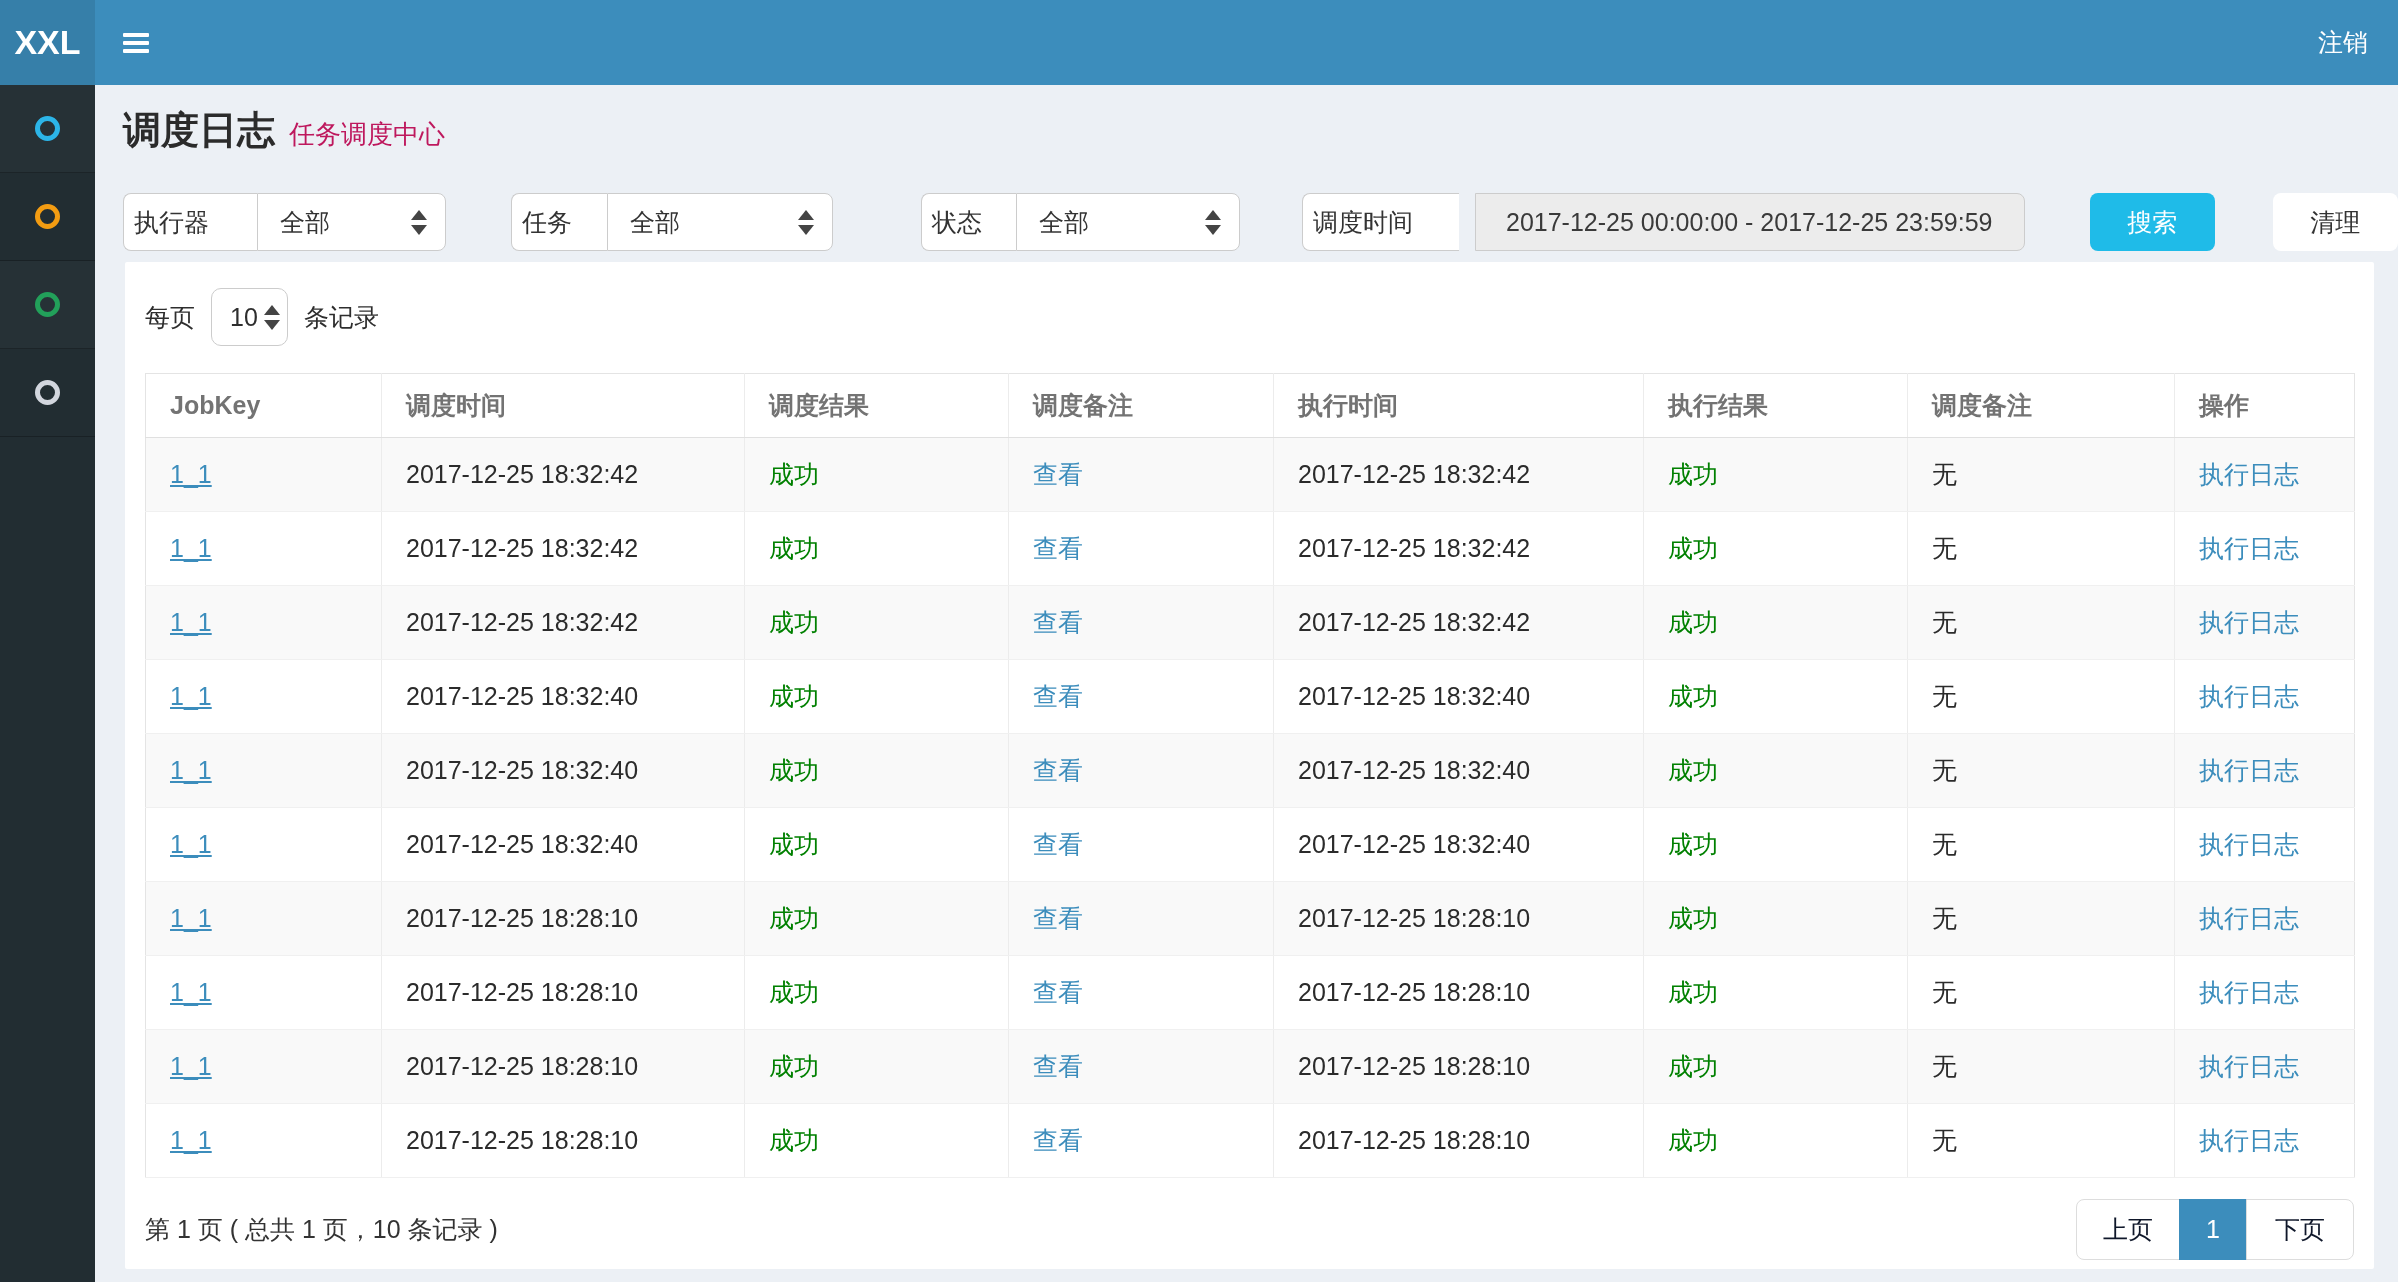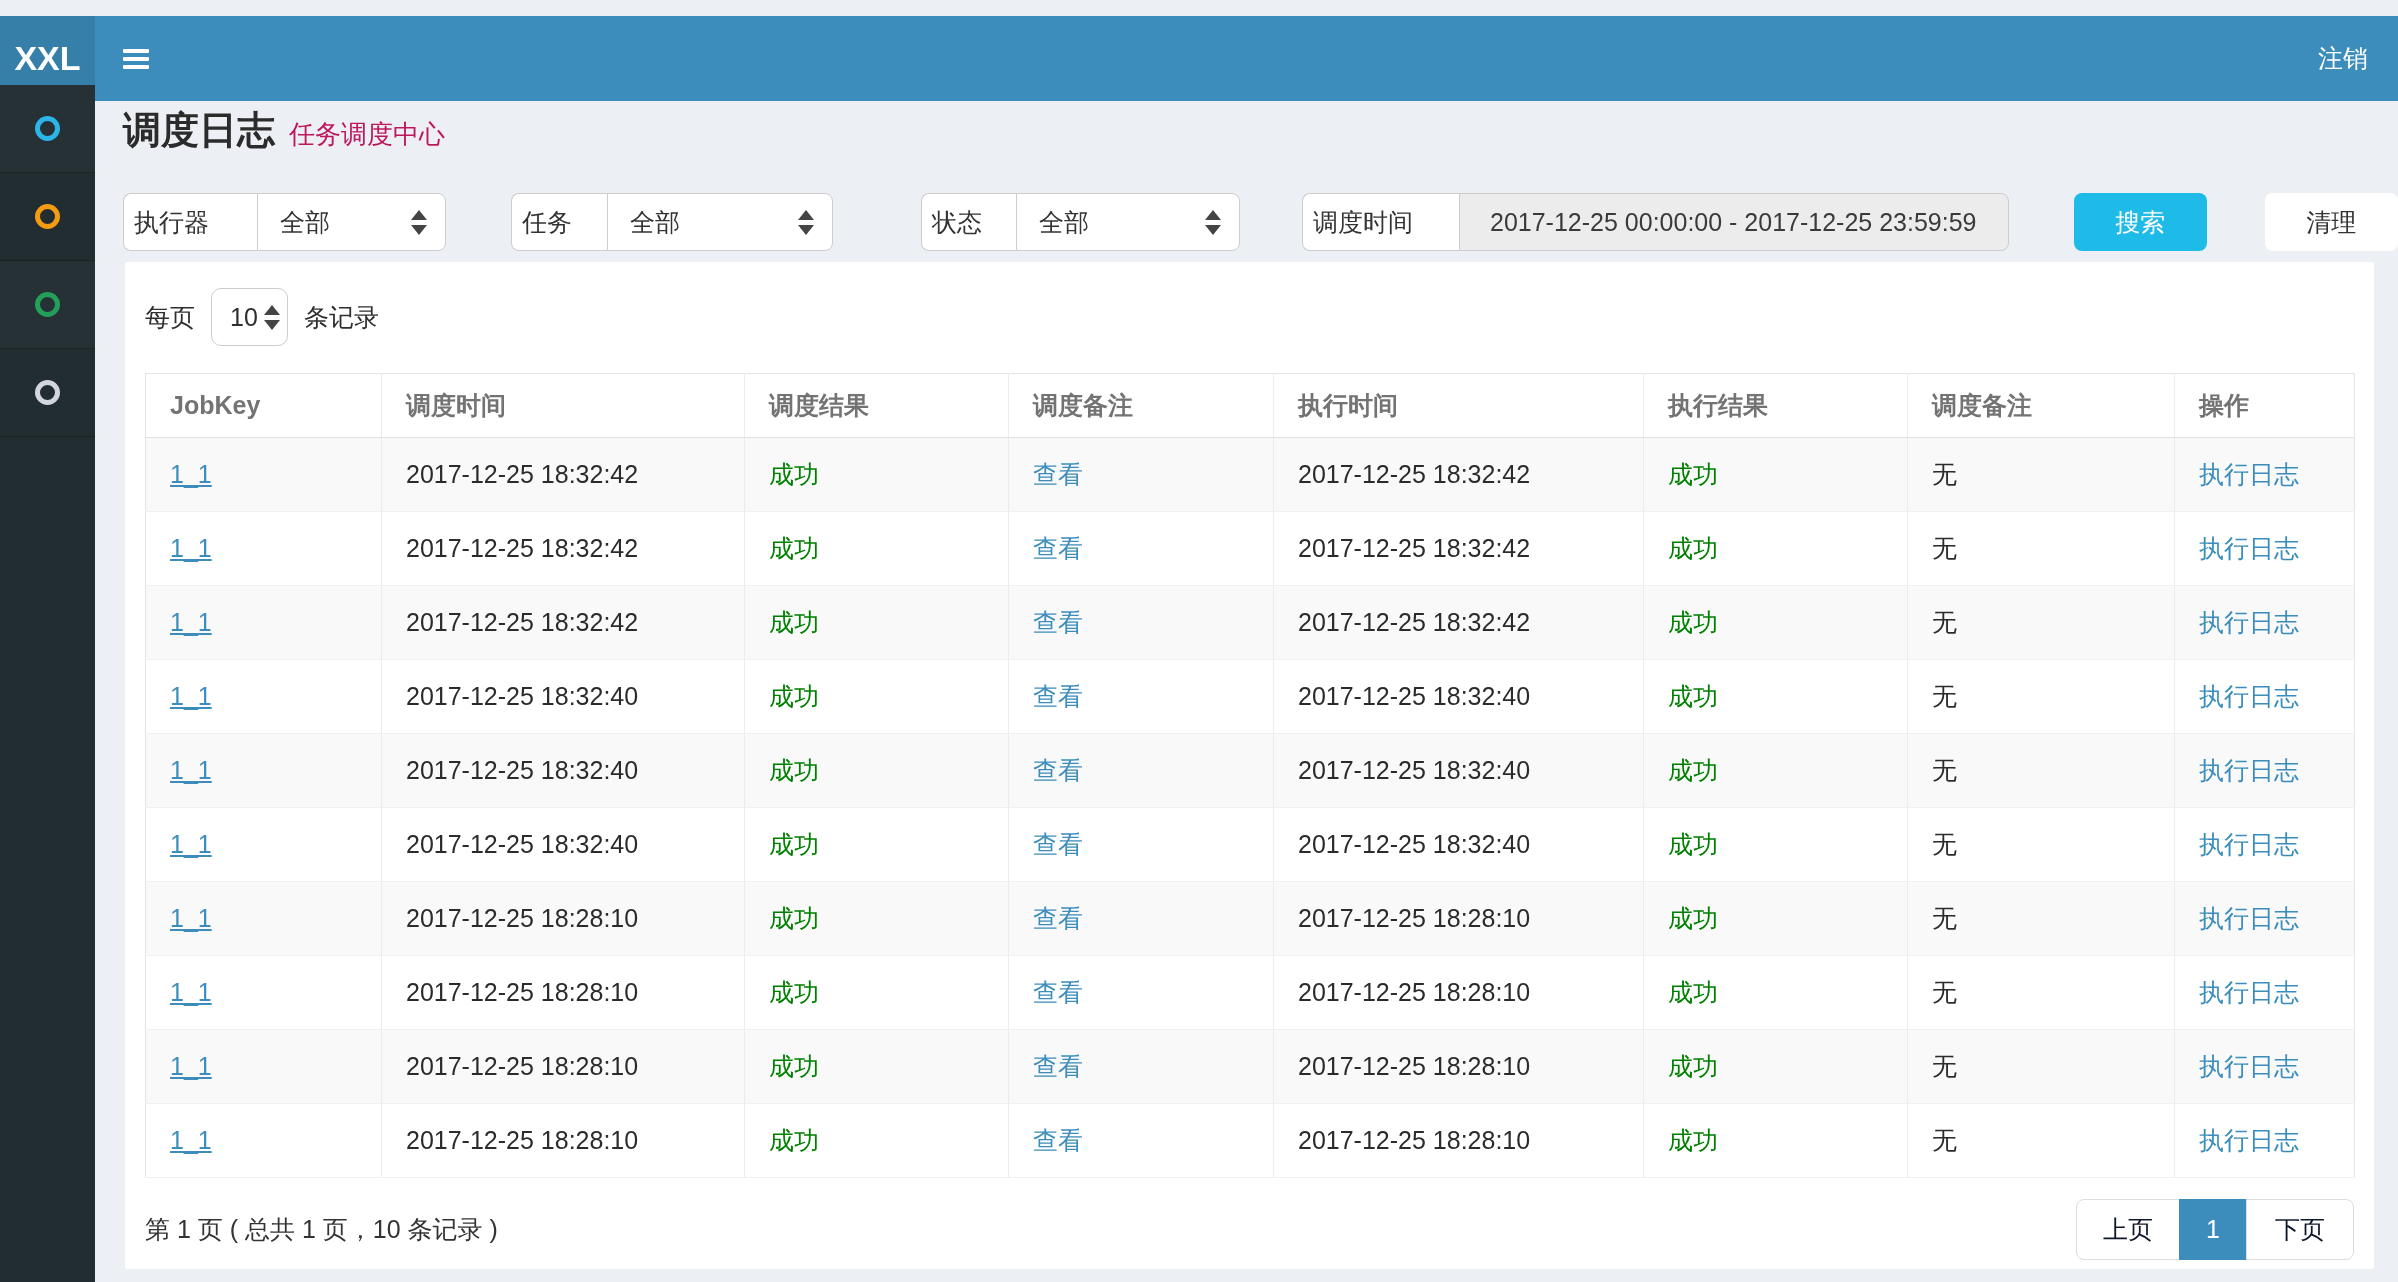--- a/index.html
+++ b/index.html
@@ -6,21 +6,21 @@
   html,body { width:2398px; height:1282px; overflow:hidden; }
   body {
     font-family:"Liberation Sans","DejaVu Sans",sans-serif;
     background:var(--body-bg,#ecf0f5);
     color:#2e2e2e;
     font-size:25px;
   }
 
   
   .navbar {
-    position:absolute; top:16px; left:0; width:2398px; height:85px;
+    position:absolute; top:0; left:0; width:2398px; height:85px;
     background:var(--navbar-bg,#3c8dbc); display:flex; align-items:center;
   }
   .logo {
     width:95px; height:85px; background:var(--logo-bg,#367fa9);
     color:#fff; font-size:34px; font-weight:bold;
     display:flex; align-items:center; justify-content:center; flex:0 0 auto;
   }
   .hamburger { margin-left:28px; width:26px; cursor:pointer; }
   .hamburger span { display:block; width:26px; height:4px; background:#fff; margin-bottom:4px; border-radius:1px; }
   .hamburger span:last-child { margin-bottom:0; }
@@ -67,21 +67,21 @@
   }
   .selectbox .sel-text { flex:1 1 auto; }
   .spin { display:flex; flex-direction:column; align-items:center; margin-left:14px; }
   .spin i { display:block; width:0; height:0; border-left:8px solid transparent; border-right:8px solid transparent; }
   .spin .up { border-bottom:10px solid #444; margin-bottom:5px; }
   .spin .down { border-top:10px solid #444; }
 
   .date-input {
     background:#ececec; border:1px solid #ccc; border-radius:0 8px 8px 0;
     display:flex; align-items:center; padding:0 30px; color:#3a3a3a;
-    white-space:nowrap; cursor:pointer;
+    white-space:nowrap; cursor:pointer;margin-left:16px;
   }
 
   .btn { height:58px; border:none; border-radius:8px; font-size:25px; cursor:pointer;
          font-family:inherit; display:flex; align-items:center; justify-content:center; }
   .btn-search { background:var(--search-btn,#1fbbe8); color:#fff; width:135px; }
   .btn-clear  { background:#fff; color:#333; width:136px; }
 
   
   .g-executor .addon{ width:134px; } .g-executor .selectbox{ width:189px; }
   .g-job      .addon{ width:96px;  } .g-job      .selectbox{ width:226px; }

